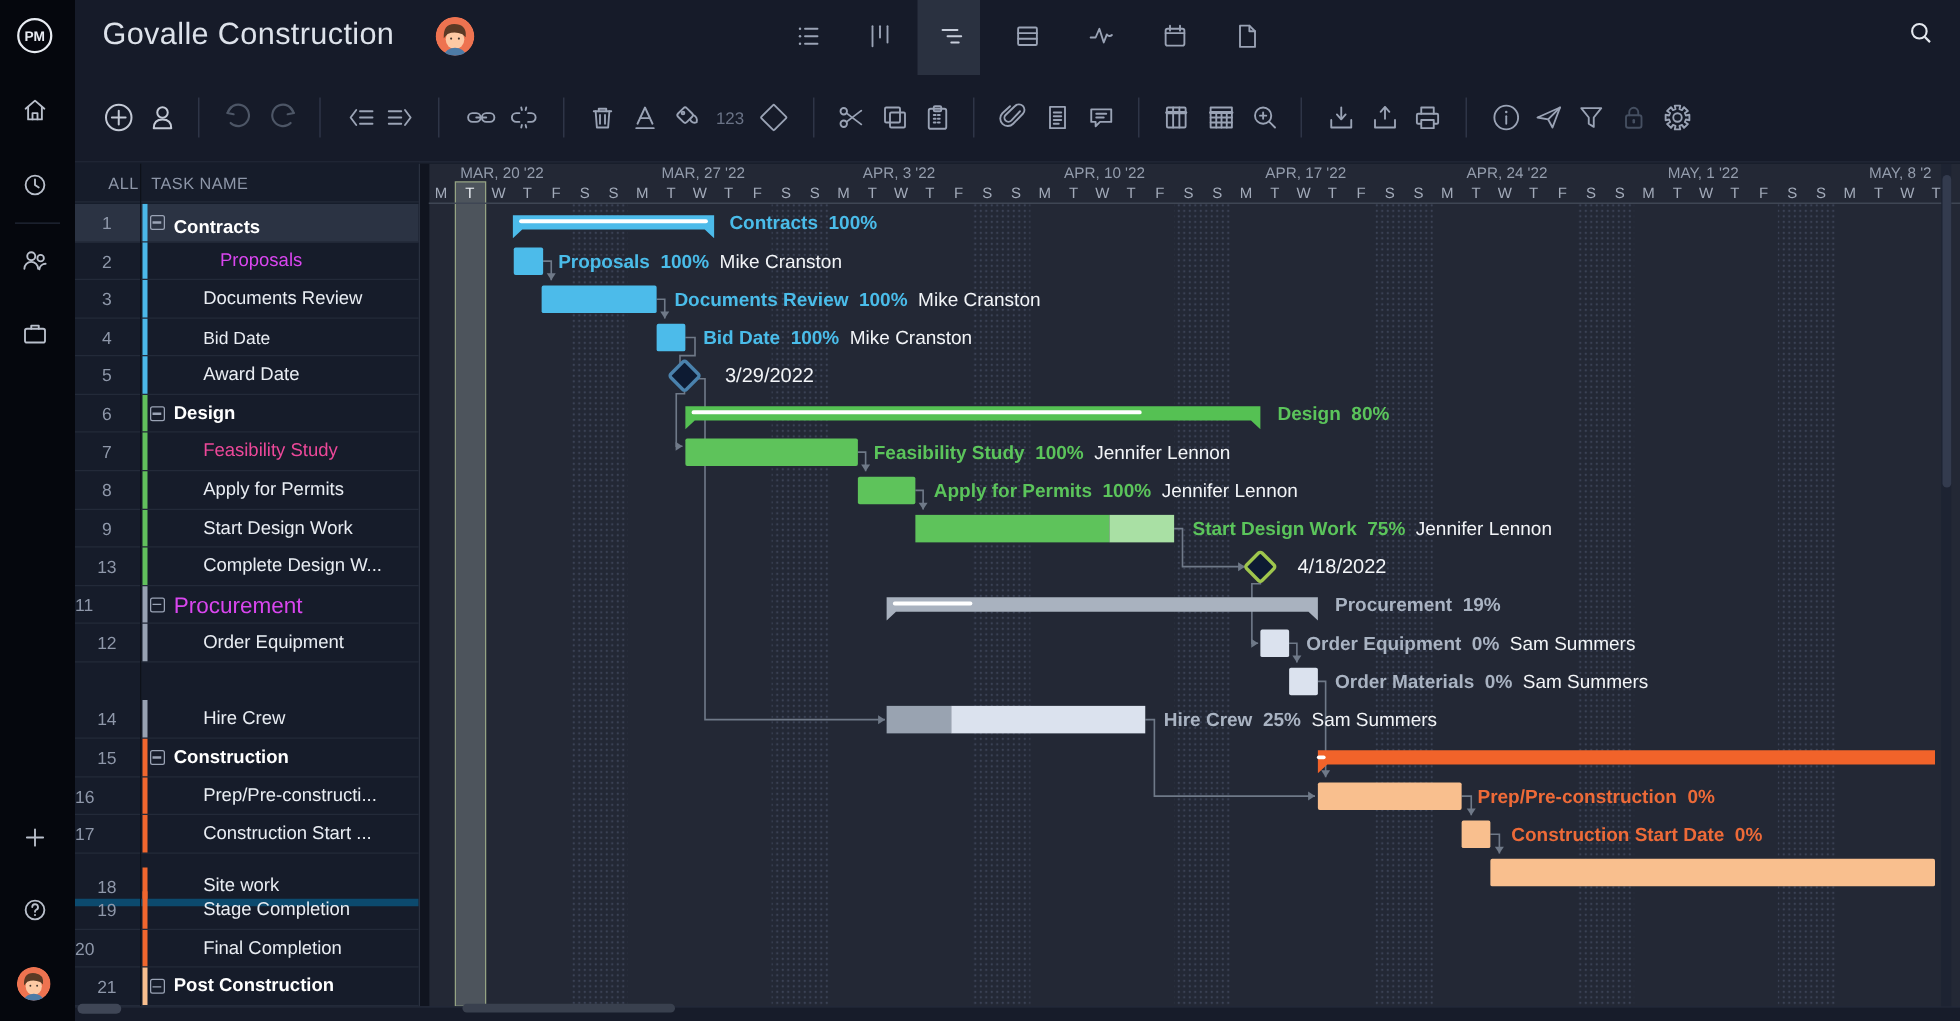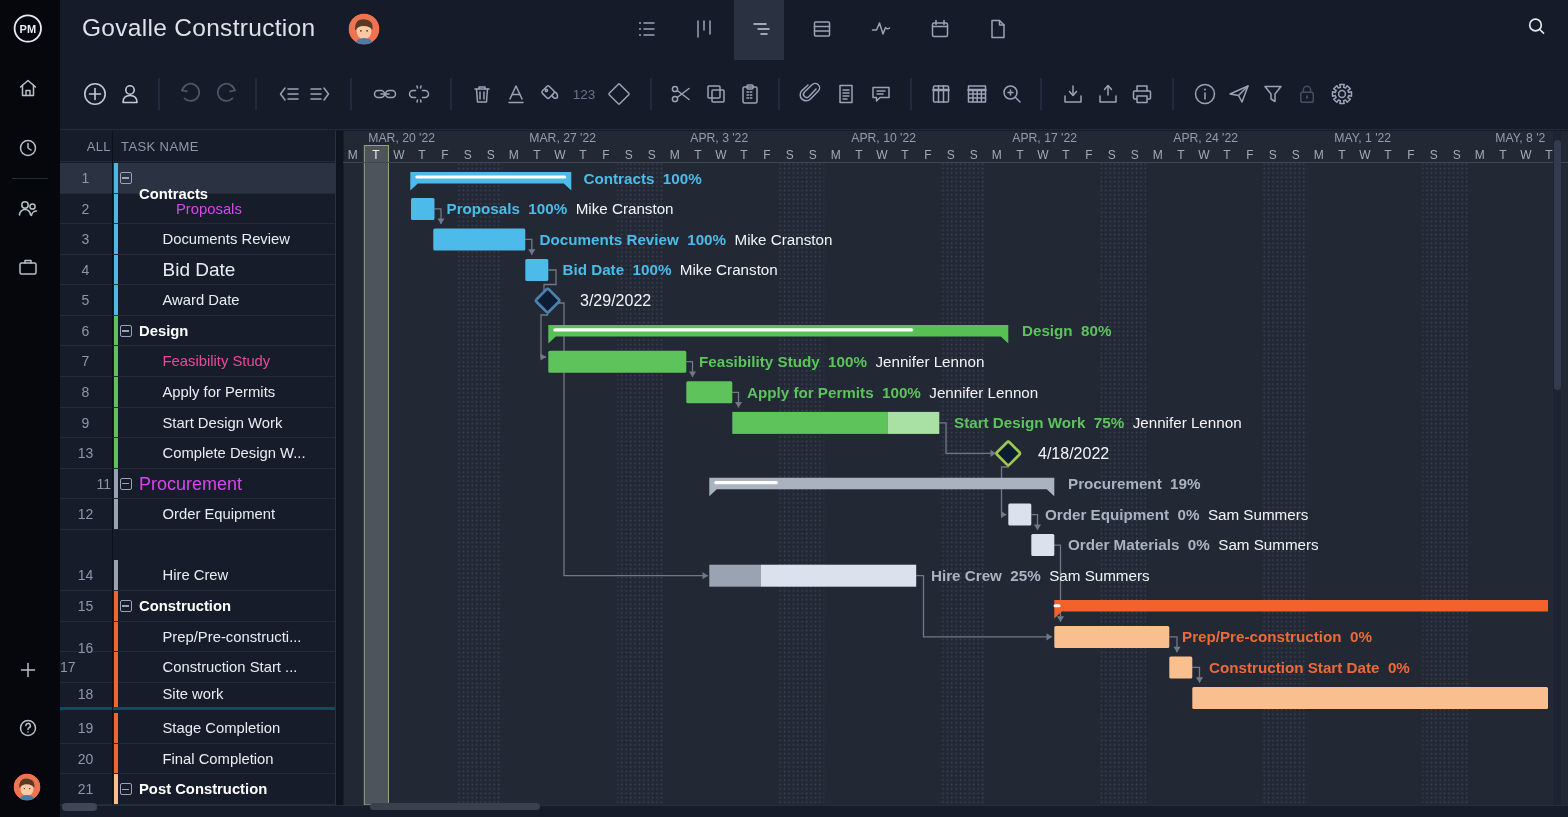--- a/index.html
+++ b/index.html
@@ -281,36 +281,36 @@
 <div class="abs" style="left:60px;top:130px;width:275px;height:687px;background:#161c2a"></div>
 <div class="abs" style="left:60px;top:131px;width:275px;height:31px;border-bottom:1px solid #232a39"></div>
 <div class="abs" style="left:60px;top:131px;width:51px;height:31px;color:#8e97a9;font-size:13px;line-height:31px;text-align:right;letter-spacing:.4px">ALL</div>
 <div class="abs" style="left:121px;top:131px;height:31px;color:#8e97a9;font-size:13px;line-height:31px;letter-spacing:.4px">TASK NAME</div>
 <div class="abs" style="left:60px;top:163px;width:275px;height:642px;overflow:hidden">
     <div class="abs" style="left:0;top:0.0px;width:275px;height:30.57px;background:#2b3343;border-bottom:1px solid #232a39">
       <div class="abs" style="left:53.5px;top:0;width:4.5px;height:100%;background:#4bb8e8"></div>
       <div class="abs" style="left:0;top:0;width:51px;height:100%;color:#8e97a9;font-size:14px;line-height:30.57px;text-align:center">1</div>
       <div class="abs" style="left:59.5px;top:9px;width:12px;height:12px;border:1.4px solid #9aa3b5;border-radius:2px"></div>
       <div class="abs" style="left:62px;top:14.2px;width:7px;height:1.6px;background:#9aa3b5"></div>
-      <div class="abs" style="left:79px;top:16px;line-height:30.57px;font-size:14.8px;font-weight:bold;color:#fff;white-space:nowrap">Contracts</div>
+      <div class="abs" style="left:79px;top:4px;line-height:30.57px;font-size:14.8px;font-weight:bold;color:#fff;white-space:nowrap">Contracts</div>
     </div>
     <div class="abs" style="left:0;top:30.6px;width:275px;height:30.57px;border-bottom:1px solid #232a39">
       <div class="abs" style="left:53.5px;top:0;width:4.5px;height:100%;background:#4bb8e8"></div>
       <div class="abs" style="left:0;top:0;width:51px;height:100%;color:#8e97a9;font-size:14px;line-height:30.57px;text-align:center">2</div>
       <div class="abs" style="left:116px;top:0;line-height:30.57px;font-size:14.8px;color:#d946ef;white-space:nowrap">Proposals</div>
     </div>
     <div class="abs" style="left:0;top:61.1px;width:275px;height:30.57px;border-bottom:1px solid #232a39">
       <div class="abs" style="left:53.5px;top:0;width:4.5px;height:100%;background:#4bb8e8"></div>
       <div class="abs" style="left:0;top:0;width:51px;height:100%;color:#8e97a9;font-size:14px;line-height:30.57px;text-align:center">3</div>
       <div class="abs" style="left:102.5px;top:0;line-height:30.57px;font-size:14.8px;color:#e9edf3;white-space:nowrap">Documents Review</div>
     </div>
     <div class="abs" style="left:0;top:91.7px;width:275px;height:30.57px;border-bottom:1px solid #232a39">
       <div class="abs" style="left:53.5px;top:0;width:4.5px;height:100%;background:#4bb8e8"></div>
       <div class="abs" style="left:0;top:0;width:51px;height:100%;color:#8e97a9;font-size:14px;line-height:30.57px;text-align:center">4</div>
-      <div class="abs" style="left:102.5px;top:0;line-height:30.57px;font-size:19px;color:#e9edf3;white-space:nowrap">Bid Date</div>
+      <div class="abs" style="left:102.5px;top:0;line-height:30.57px;font-size:14px;color:#e9edf3;white-space:nowrap">Bid Date</div>
     </div>
     <div class="abs" style="left:0;top:122.3px;width:275px;height:30.57px;border-bottom:1px solid #232a39">
       <div class="abs" style="left:53.5px;top:0;width:4.5px;height:100%;background:#4bb8e8"></div>
       <div class="abs" style="left:0;top:0;width:51px;height:100%;color:#8e97a9;font-size:14px;line-height:30.57px;text-align:center">5</div>
       <div class="abs" style="left:102.5px;top:0;line-height:30.57px;font-size:14.8px;color:#e9edf3;white-space:nowrap">Award Date</div>
     </div>
     <div class="abs" style="left:0;top:152.9px;width:275px;height:30.57px;border-bottom:1px solid #232a39">
       <div class="abs" style="left:53.5px;top:0;width:4.5px;height:100%;background:#61c05c"></div>
       <div class="abs" style="left:0;top:0;width:51px;height:100%;color:#8e97a9;font-size:14px;line-height:30.57px;text-align:center">6</div>
       <div class="abs" style="left:59.5px;top:9px;width:12px;height:12px;border:1.4px solid #9aa3b5;border-radius:2px"></div>
@@ -332,21 +332,21 @@
       <div class="abs" style="left:0;top:0;width:51px;height:100%;color:#8e97a9;font-size:14px;line-height:30.57px;text-align:center">9</div>
       <div class="abs" style="left:102.5px;top:0;line-height:30.57px;font-size:14.8px;color:#e9edf3;white-space:nowrap">Start Design Work</div>
     </div>
     <div class="abs" style="left:0;top:275.1px;width:275px;height:30.57px;border-bottom:1px solid #232a39">
       <div class="abs" style="left:53.5px;top:0;width:4.5px;height:100%;background:#61c05c"></div>
       <div class="abs" style="left:0;top:0;width:51px;height:100%;color:#8e97a9;font-size:14px;line-height:30.57px;text-align:center">13</div>
       <div class="abs" style="left:102.5px;top:0;line-height:30.57px;font-size:14.8px;color:#e9edf3;white-space:nowrap">Complete Design W...</div>
     </div>
     <div class="abs" style="left:0;top:305.7px;width:275px;height:30.57px;border-bottom:1px solid #232a39">
       <div class="abs" style="left:53.5px;top:0;width:4.5px;height:100%;background:#98a2b2"></div>
-      <div class="abs" style="left:0;top:0;width:51px;height:100%;color:#8e97a9;font-size:14px;line-height:30.57px;text-align:right">11</div>
+      <div class="abs" style="left:0;top:0;width:51px;height:100%;color:#8e97a9;font-size:14px;line-height:30.57px;text-align:left">11</div>
       <div class="abs" style="left:59.5px;top:9px;width:12px;height:12px;border:1.4px solid #9aa3b5;border-radius:2px"></div>
       <div class="abs" style="left:62px;top:14.2px;width:7px;height:1.6px;background:#9aa3b5"></div>
       <div class="abs" style="left:79px;top:0;line-height:30.57px;font-size:18px;font-weight:normal;color:#d946ef;white-space:nowrap">Procurement</div>
     </div>
     <div class="abs" style="left:0;top:336.3px;width:275px;height:30.57px;border-bottom:1px solid #232a39">
       <div class="abs" style="left:53.5px;top:0;width:4.5px;height:100%;background:#98a2b2"></div>
       <div class="abs" style="left:0;top:0;width:51px;height:100%;color:#8e97a9;font-size:14px;line-height:30.57px;text-align:center">12</div>
       <div class="abs" style="left:102.5px;top:0;line-height:30.57px;font-size:14.8px;color:#e9edf3;white-space:nowrap">Order Equipment</div>
     </div>
     <div class="abs" style="left:0;top:397.4px;width:275px;height:30.57px;border-bottom:1px solid #232a39">
@@ -356,41 +356,41 @@
     </div>
     <div class="abs" style="left:0;top:428.0px;width:275px;height:30.57px;border-bottom:1px solid #232a39">
       <div class="abs" style="left:53.5px;top:0;width:4.5px;height:100%;background:#f0662e"></div>
       <div class="abs" style="left:0;top:0;width:51px;height:100%;color:#8e97a9;font-size:14px;line-height:30.57px;text-align:center">15</div>
       <div class="abs" style="left:59.5px;top:9px;width:12px;height:12px;border:1.4px solid #9aa3b5;border-radius:2px"></div>
       <div class="abs" style="left:62px;top:14.2px;width:7px;height:1.6px;background:#9aa3b5"></div>
       <div class="abs" style="left:79px;top:0;line-height:30.57px;font-size:14.8px;font-weight:bold;color:#fff;white-space:nowrap">Construction</div>
     </div>
     <div class="abs" style="left:0;top:458.6px;width:275px;height:30.57px;border-bottom:1px solid #232a39">
       <div class="abs" style="left:53.5px;top:0;width:4.5px;height:100%;background:#f0662e"></div>
-      <div class="abs" style="left:0;top:11px;width:51px;height:100%;color:#8e97a9;font-size:14px;line-height:30.57px;text-align:center">16</div>
+      <div class="abs" style="left:0;top:0;width:51px;height:100%;color:#8e97a9;font-size:14px;line-height:30.57px;text-align:left">16</div>
       <div class="abs" style="left:102.5px;top:0;line-height:30.57px;font-size:14.8px;color:#e9edf3;white-space:nowrap">Prep/Pre-constructi...</div>
     </div>
     <div class="abs" style="left:0;top:489.1px;width:275px;height:30.57px;border-bottom:1px solid #232a39">
       <div class="abs" style="left:53.5px;top:0;width:4.5px;height:100%;background:#f0662e"></div>
       <div class="abs" style="left:0;top:0;width:51px;height:100%;color:#8e97a9;font-size:14px;line-height:30.57px;text-align:left">17</div>
       <div class="abs" style="left:102.5px;top:0;line-height:30.57px;font-size:14.8px;color:#e9edf3;white-space:nowrap">Construction Start ...</div>
     </div>
-    <div class="abs" style="left:0;top:516px;width:275px;height:30.57px;border-bottom:3px solid #0c4a6e">
+    <div class="abs" style="left:0;top:531px;width:275px;height:30.57px;border-bottom:6px solid #0c4a6e">
       <div class="abs" style="left:53.5px;top:0;width:4.5px;height:100%;background:#f0662e"></div>
       <div class="abs" style="left:0;top:0;width:51px;height:100%;color:#8e97a9;font-size:14px;line-height:30.57px;text-align:center">18</div>
       <div class="abs" style="left:102.5px;top:0;line-height:30.57px;font-size:14.8px;color:#e9edf3;white-space:nowrap">Site work</div>
     </div>
     <div class="abs" style="left:0;top:550.3px;width:275px;height:30.57px;border-bottom:1px solid #232a39">
       <div class="abs" style="left:53.5px;top:0;width:4.5px;height:100%;background:#f0662e"></div>
       <div class="abs" style="left:0;top:0;width:51px;height:100%;color:#8e97a9;font-size:14px;line-height:30.57px;text-align:center">19</div>
       <div class="abs" style="left:102.5px;top:0;line-height:30.57px;font-size:14.8px;color:#e9edf3;white-space:nowrap">Stage Completion</div>
     </div>
     <div class="abs" style="left:0;top:580.8px;width:275px;height:30.57px;border-bottom:1px solid #232a39">
       <div class="abs" style="left:53.5px;top:0;width:4.5px;height:100%;background:#f0662e"></div>
-      <div class="abs" style="left:0;top:0;width:51px;height:100%;color:#8e97a9;font-size:14px;line-height:30.57px;text-align:center">20</div>
+      <div class="abs" style="left:0;top:0;width:51px;height:100%;color:#8e97a9;font-size:14px;line-height:30.57px;text-align:left">20</div>
       <div class="abs" style="left:102.5px;top:0;line-height:30.57px;font-size:14.8px;color:#e9edf3;white-space:nowrap">Final Completion</div>
     </div>
     <div class="abs" style="left:0;top:611.4px;width:275px;height:30.57px;border-bottom:1px solid #232a39">
       <div class="abs" style="left:53.5px;top:0;width:4.5px;height:100%;background:#f8be8e"></div>
       <div class="abs" style="left:0;top:0;width:51px;height:100%;color:#8e97a9;font-size:14px;line-height:30.57px;text-align:center">21</div>
       <div class="abs" style="left:59.5px;top:9px;width:12px;height:12px;border:1.4px solid #9aa3b5;border-radius:2px"></div>
       <div class="abs" style="left:62px;top:14.2px;width:7px;height:1.6px;background:#9aa3b5"></div>
       <div class="abs" style="left:79px;top:0;line-height:30.57px;font-size:14.8px;font-weight:bold;color:#fff;white-space:nowrap">Post Construction</div>
     </div>
   </div>

